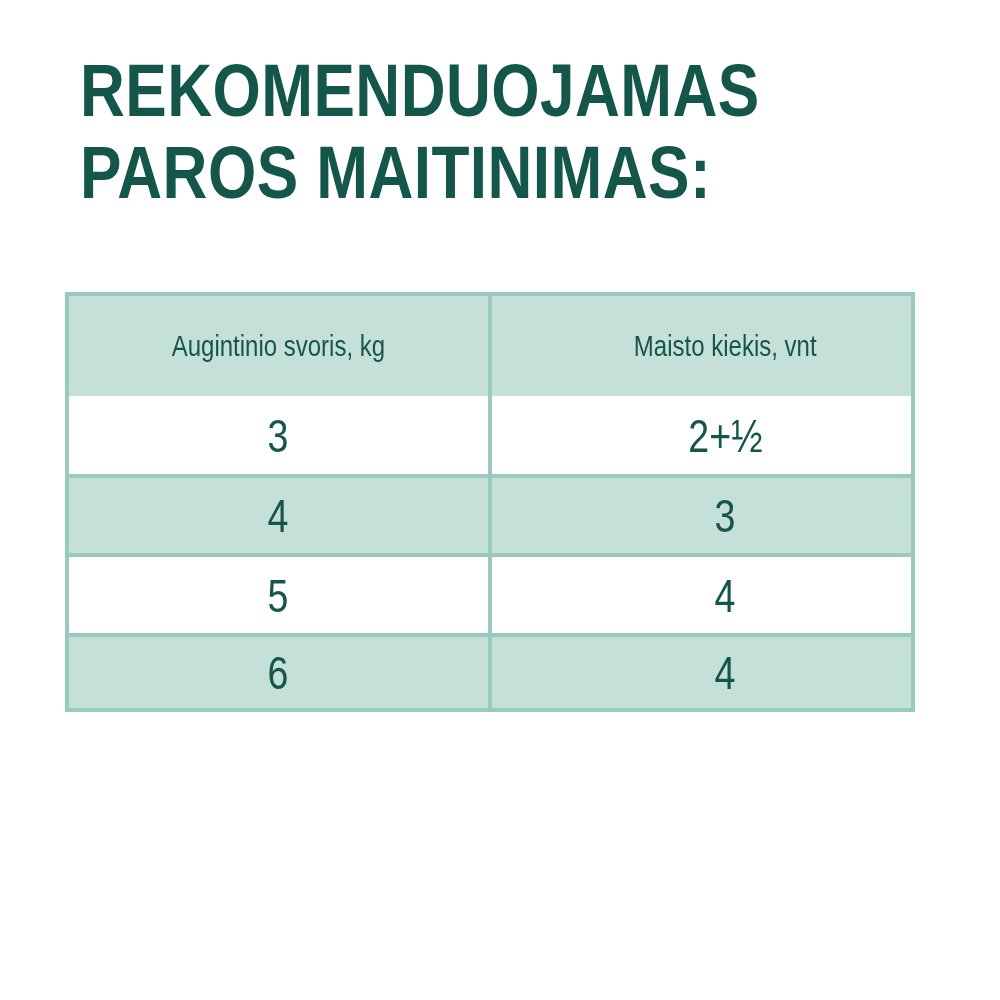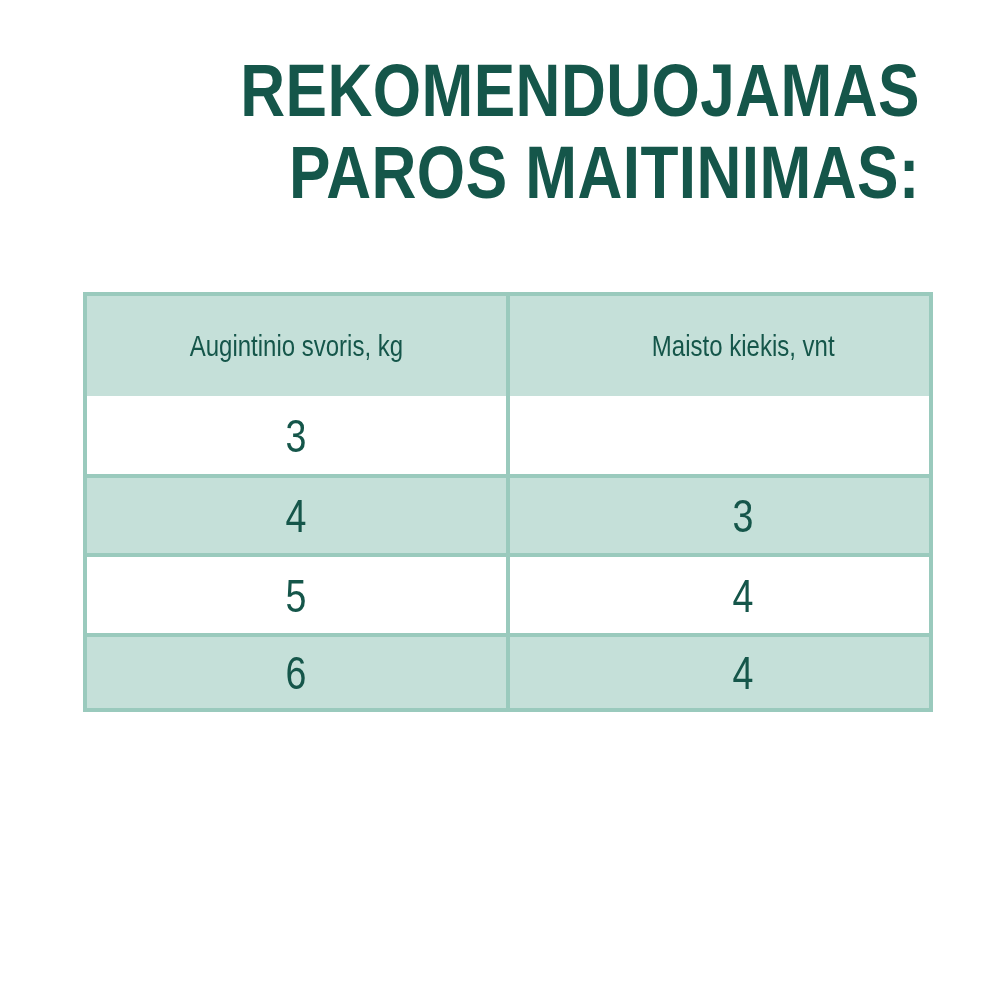--- a/index.html
+++ b/index.html
@@ -15,38 +15,38 @@
     font-family: "Liberation Sans", sans-serif;
     overflow: hidden;
   }
 
   
   .title {
     position: absolute;
     top: 50px;
     left: 0;
     width: 1000px;
-    text-align: right;
+    text-align: left;
     color: var(--title, #15564a);
     font-weight: 700;
     font-size: 74px;
     line-height: 82px;
   }
   .title .tline {
     display: block;
     white-space: nowrap;
     transform: scaleX(0.84);
     transform-origin: 50% 50%;
     letter-spacing: 0.5px;
   }
 
   
   .feeding-table {
     position: absolute;
-    left: 83px;
+    left: 65px;
     top: 292px;
     width: 850px;
     box-sizing: border-box;
     border: 4px solid var(--border, #9acabd);
     background: #ffffff;
   }
   .t-row {
     display: flex;
     box-sizing: border-box;
   }
@@ -120,20 +120,23 @@
       </div>
       <div class="cell c2">
         <span class="hdr-label">Maisto kiekis, vnt</span>
       </div>
     </div>
 
     <div class="t-row r1 white">
       <div class="cell c1">
         <span class="num">3</span>
       </div>
+      <div class="cell c2">
+        <span class="num">2+½</span>
+      </div>
     </div>
 
     <div class="t-row r2 mint bordered">
       <div class="cell c1">
         <span class="num">4</span>
       </div>
       <div class="cell c2">
         <span class="num">3</span>
       </div>
     </div>

